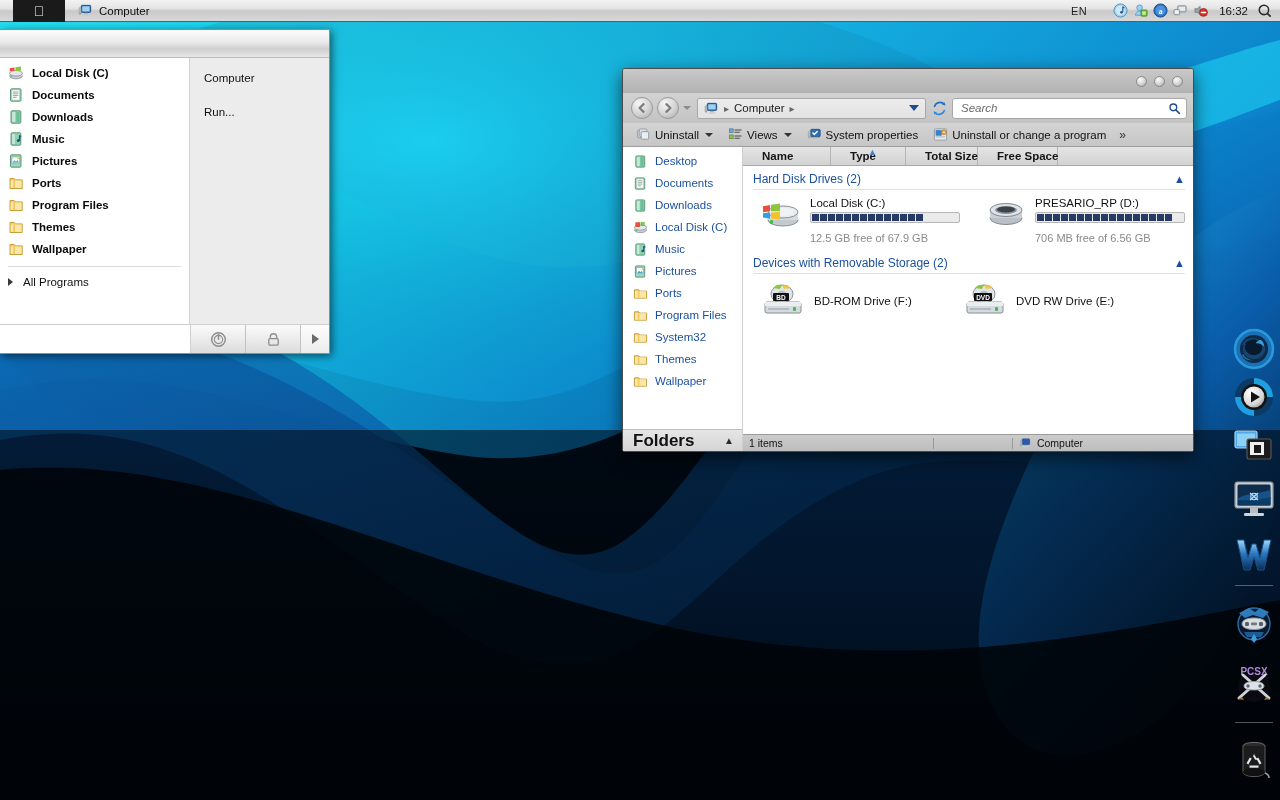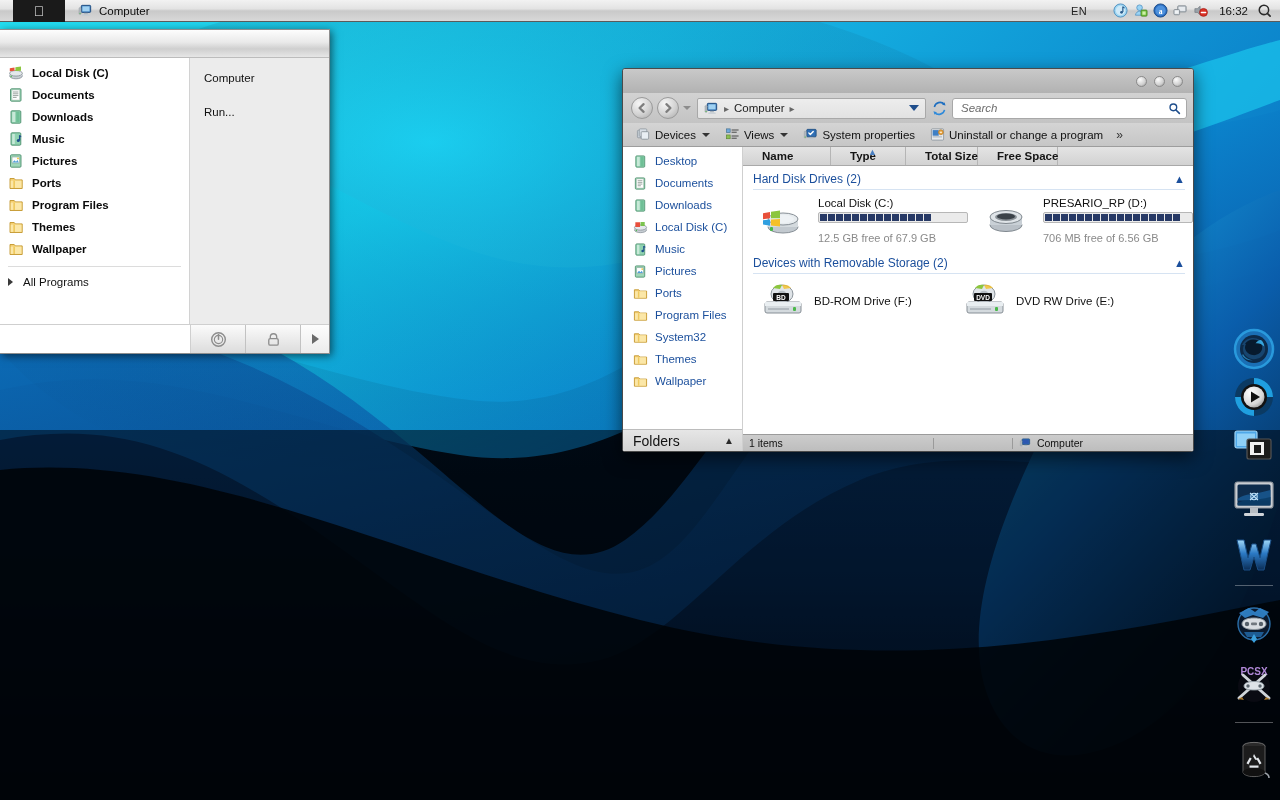--- a/index.html
+++ b/index.html
@@ -152,21 +152,21 @@
     padding-top:3px;
   }
   .side-item { display:flex; align-items:center; gap:7px; height:22px; padding-left:10px; cursor:pointer; }
   .side-item span { color:#1b4f9c; font-size:11.5px; }
   .side-folders {
     margin-top:auto; height:22px; display:flex; align-items:center;
     padding:0 8px 0 10px;
     background: linear-gradient(180deg,#e6e6e6,#d4d4d4);
     border-top:1px solid #bcbcbc;
   }
-  .side-folders b { font-weight:normal; color:#111; font-size:14px; }
+  .side-folders b { font-weight:bold; color:#111; font-size:17px; }
   .chev-up { margin-left:auto; color:#2b2b2b; font-size:10px; }
 
   .ex-content { flex:1; display:flex; flex-direction:column; min-width:0; background:#fff; }
   .colhead {
     height:19px; flex:none; display:flex; align-items:stretch;
     background: linear-gradient(180deg,#e4e4e4,#d2d2d2);
     border-bottom:1px solid #a9a9a9;
   }
   .colcell {
     display:flex; align-items:center; padding-left:19px;
@@ -176,21 +176,21 @@
   .sortmark { position:absolute; left:50%; top:0px; font-size:9px; color:#4a7fc1; }
 
   .filearea { flex:1; overflow:hidden; padding: 4px 0 0 0; background:#fff; }
   .grouphdr {
     display:flex; align-items:center; padding: 2px 8px 2px 10px;
     color:#1b4f9c; font-size:12px;
   }
   .grouphdr .gchev { margin-left:auto; color:#1b4f9c; font-size:11px; }
   .grouprule { height:1px; background:#d6e3f2; margin: 1px 8px 0 10px; }
   .drives { display:flex; padding: 6px 0 2px 0; }
-  .drive { width:232px; display:flex; gap:17px; padding-left:18px; align-items:center; cursor:pointer;}
+  .drive { width:232px; display:flex; gap:9px; padding-left:18px; align-items:flex-start; cursor:pointer;}
   .drive-info { padding-top:1px; }
   .drive-name { color:#111; font-size:11.5px; margin-bottom:3px; }
   .bar {
     width:150px; height:11px; background:#ebebeb;
     border:1px solid #b7b7b7; border-radius:2px;
     display:flex; align-items:center; padding:1px; gap:1px; overflow:hidden;
   }
   .bar i { display:block; width:7px; height:7px; background:#283a66; flex:none; }
   .drive-free { color:#8a8a8a; font-size:11px; margin-top:9px; }
   .optdrives { display:flex; padding: 8px 0 2px 0; }
@@ -466,21 +466,21 @@
       </div>
     </div>
 
     <div class="ex-toolbar">
       <div class="tb-btn">
         <svg class="ic-sm" viewBox="0 0 16 16">
           <rect x="1.5" y="3.5" width="8" height="8" rx="1" fill="#c6ced6" stroke="#8b949c" stroke-width=".8"></rect>
           <rect x="3.5" y="2" width="8" height="8" rx="1" fill="#d7dee5" stroke="#8b949c" stroke-width=".8"></rect>
           <rect x="5.5" y="5" width="8" height="8" rx="1" fill="#e8eef3" stroke="#7e878f" stroke-width=".8"></rect>
         </svg>
-        <span>Devices</span>
+        <span>Uninstall</span>
         <span class="tb-caret"></span>
       </div>
 
       <div class="tb-btn">
         <svg class="ic-sm" viewBox="0 0 16 16">
           <rect x="1.5" y="2" width="4" height="4" fill="#6fa8dc" stroke="#46708f" stroke-width=".7"></rect>
           <rect x="1.5" y="8.5" width="4" height="4" fill="#8cc152" stroke="#5e8435" stroke-width=".7"></rect>
           <rect x="7" y="2.6" width="7.5" height="1.2" fill="#5a5a5a"></rect>
           <rect x="7" y="5" width="5.5" height="1.2" fill="#5a5a5a"></rect>
           <rect x="7" y="9" width="7.5" height="1.2" fill="#5a5a5a"></rect>

